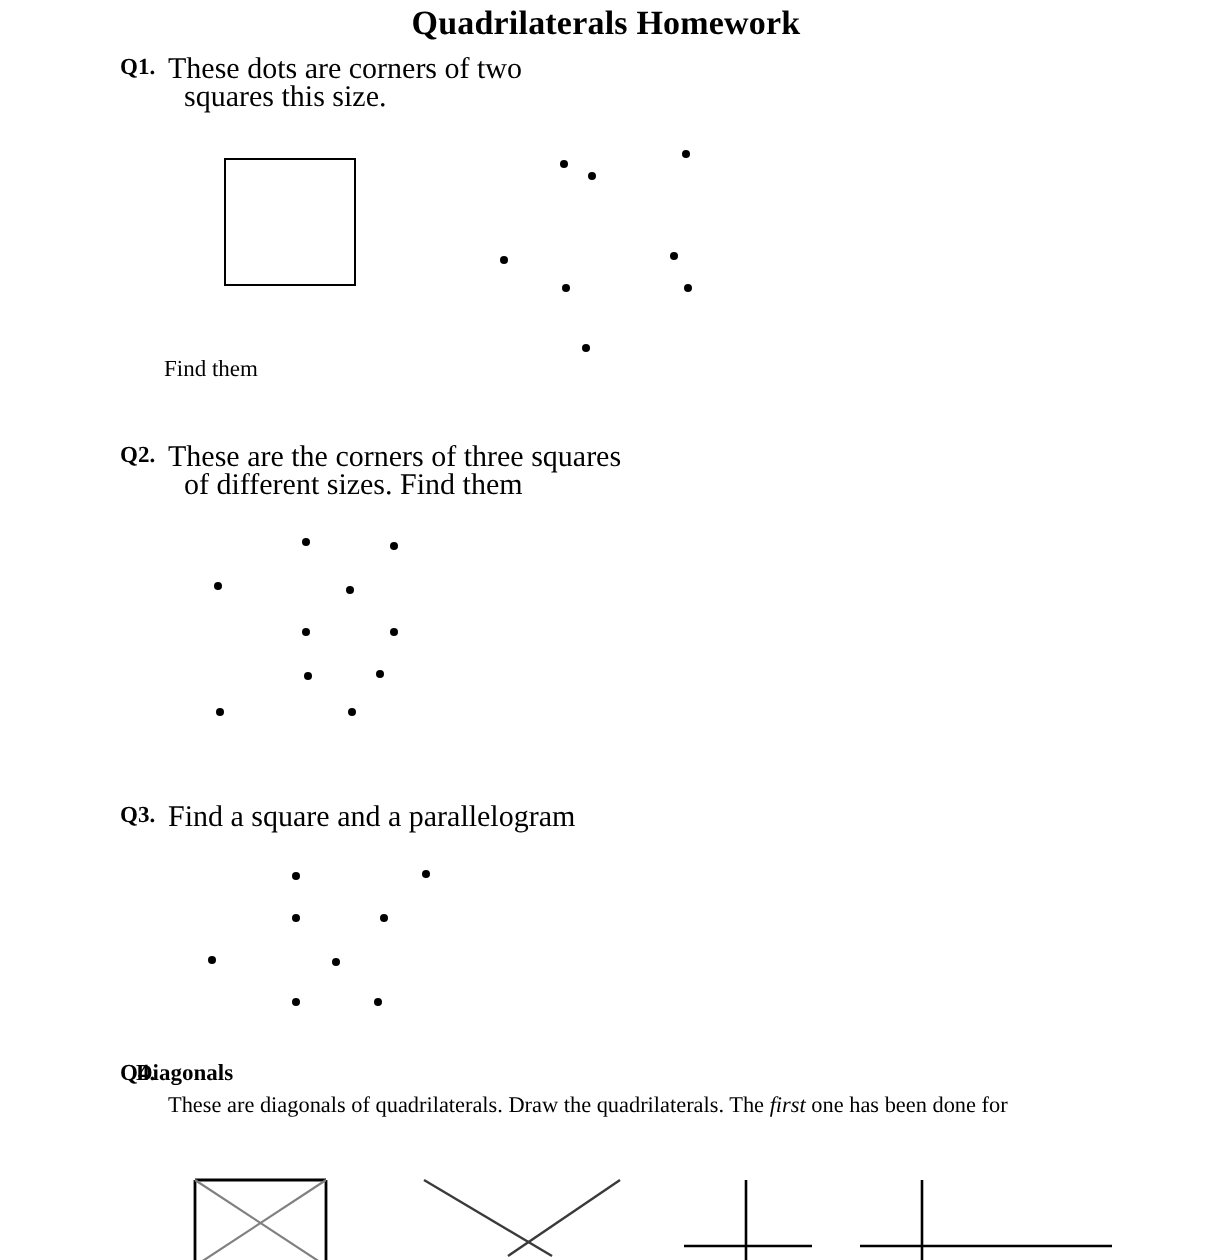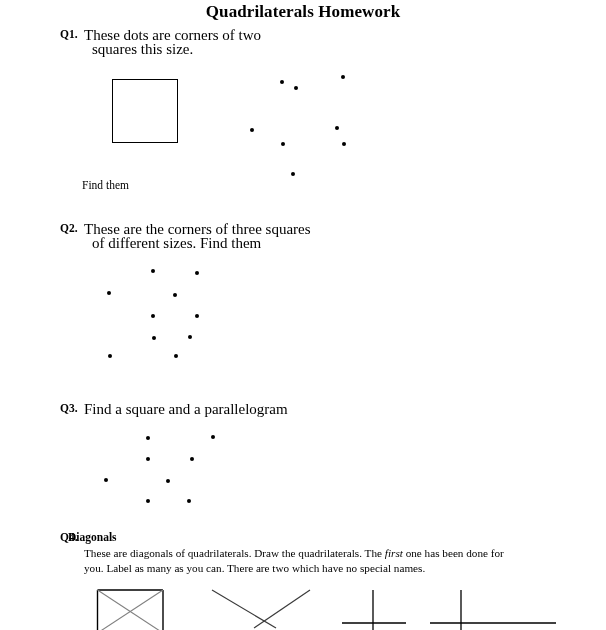--- a/index.html
+++ b/index.html
@@ -117,21 +117,20 @@
   <div class="dot" style="left:190px; top:457px;"></div>
   <div class="dot" style="left:104px; top:478px;"></div>
   <div class="dot" style="left:166px; top:479px;"></div>
   <div class="dot" style="left:146px; top:499px;"></div>
   <div class="dot" style="left:187px; top:499px;"></div>
 
   <div class="qlabel" style="left:60px; top:531px;text-align:center;">Q4.</div>
   <div class="qlabel" style="left:68px; top:531px;">Diagonals</div>
 
   <div class="qbody" style="left:84px; top:546px; width:510px;"><span>These are diagonals of quadrilaterals. Draw the quadrilaterals. The </span><span class="ital">first</span><span> one has been done for</span></div>
-  <div class="qbody" style="left:84px; top:561px; width:510px;">you. Label as many as you can. There are two which have no special names.</div>
 
   <div class="fig" style="left:96px; top:588px;">
     <svg width="70" height="42" viewBox="0 0 70 42">
       <line x1="1.5" y1="2" x2="67" y2="2" stroke="#000000" stroke-width="1.4"></line>
       <line x1="1.5" y1="2" x2="1.5" y2="42" stroke="#000000" stroke-width="1.4"></line>
       <line x1="67" y1="2" x2="67" y2="42" stroke="#000000" stroke-width="1.4"></line>
       <line x1="1.5" y1="2" x2="67" y2="45" stroke="#808080" stroke-width="1.1"></line>
       <line x1="67" y1="2" x2="1.5" y2="45" stroke="#808080" stroke-width="1.1"></line>
     </svg>
   </div>

